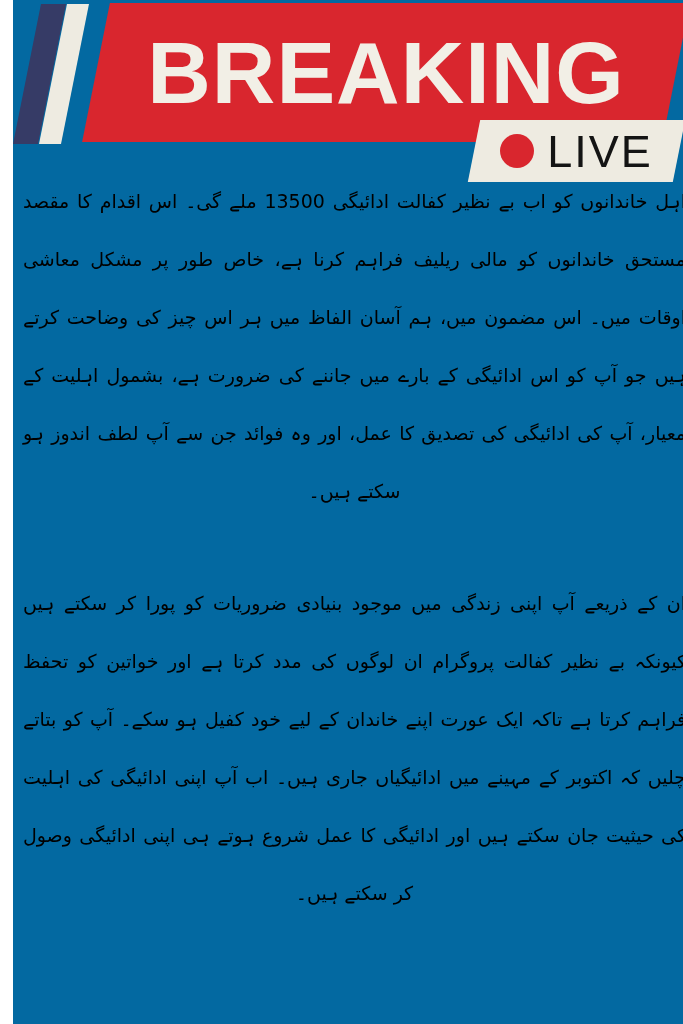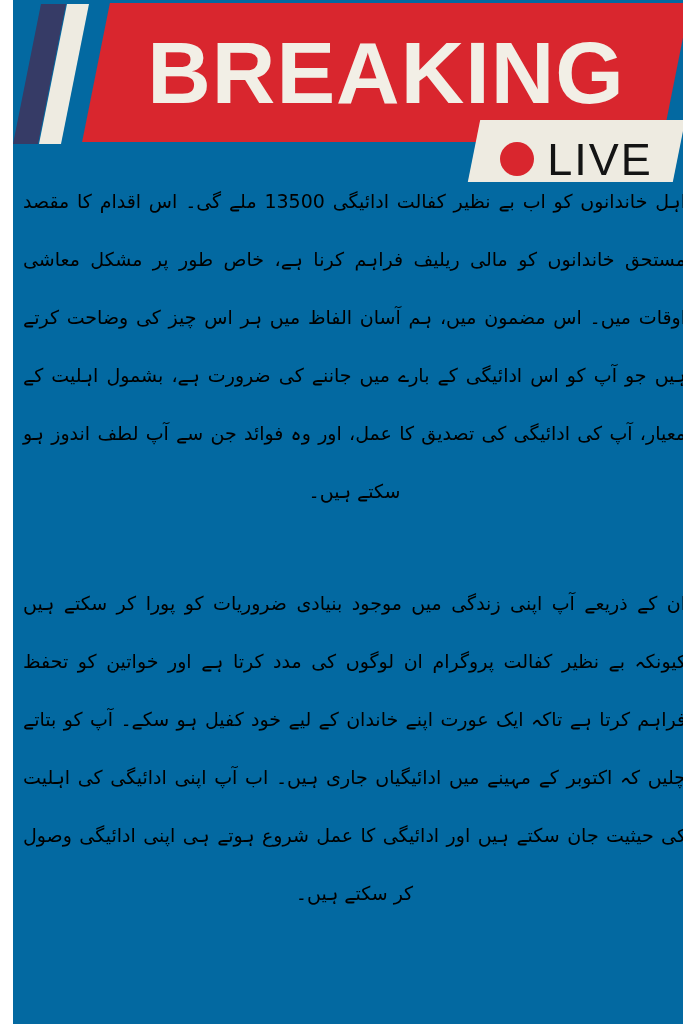--- a/index.html
+++ b/index.html
@@ -48,21 +48,21 @@
     color:var(--breaking-text);
     user-select:none;
   }
   .live-badge{
     position:absolute;left:461px;top:120px;width:205px;height:62px;
     background:var(--cream);
     transform:skewX(-11.3deg);
     z-index:2;
   }
   .live-content{
-    position:absolute;left:461px;top:128px;width:205px;height:62px;
+    position:absolute;left:461px;top:120px;width:205px;height:62px;
     display:flex;align-items:center;justify-content:center;gap:13px;
     z-index:3;
   }
   .live-dot{
     width:34px;height:34px;border-radius:50%;
     background:var(--red);
     flex:0 0 auto;
   }
   .live-text{
     font-family:"Liberation Sans","DejaVu Sans",sans-serif;

